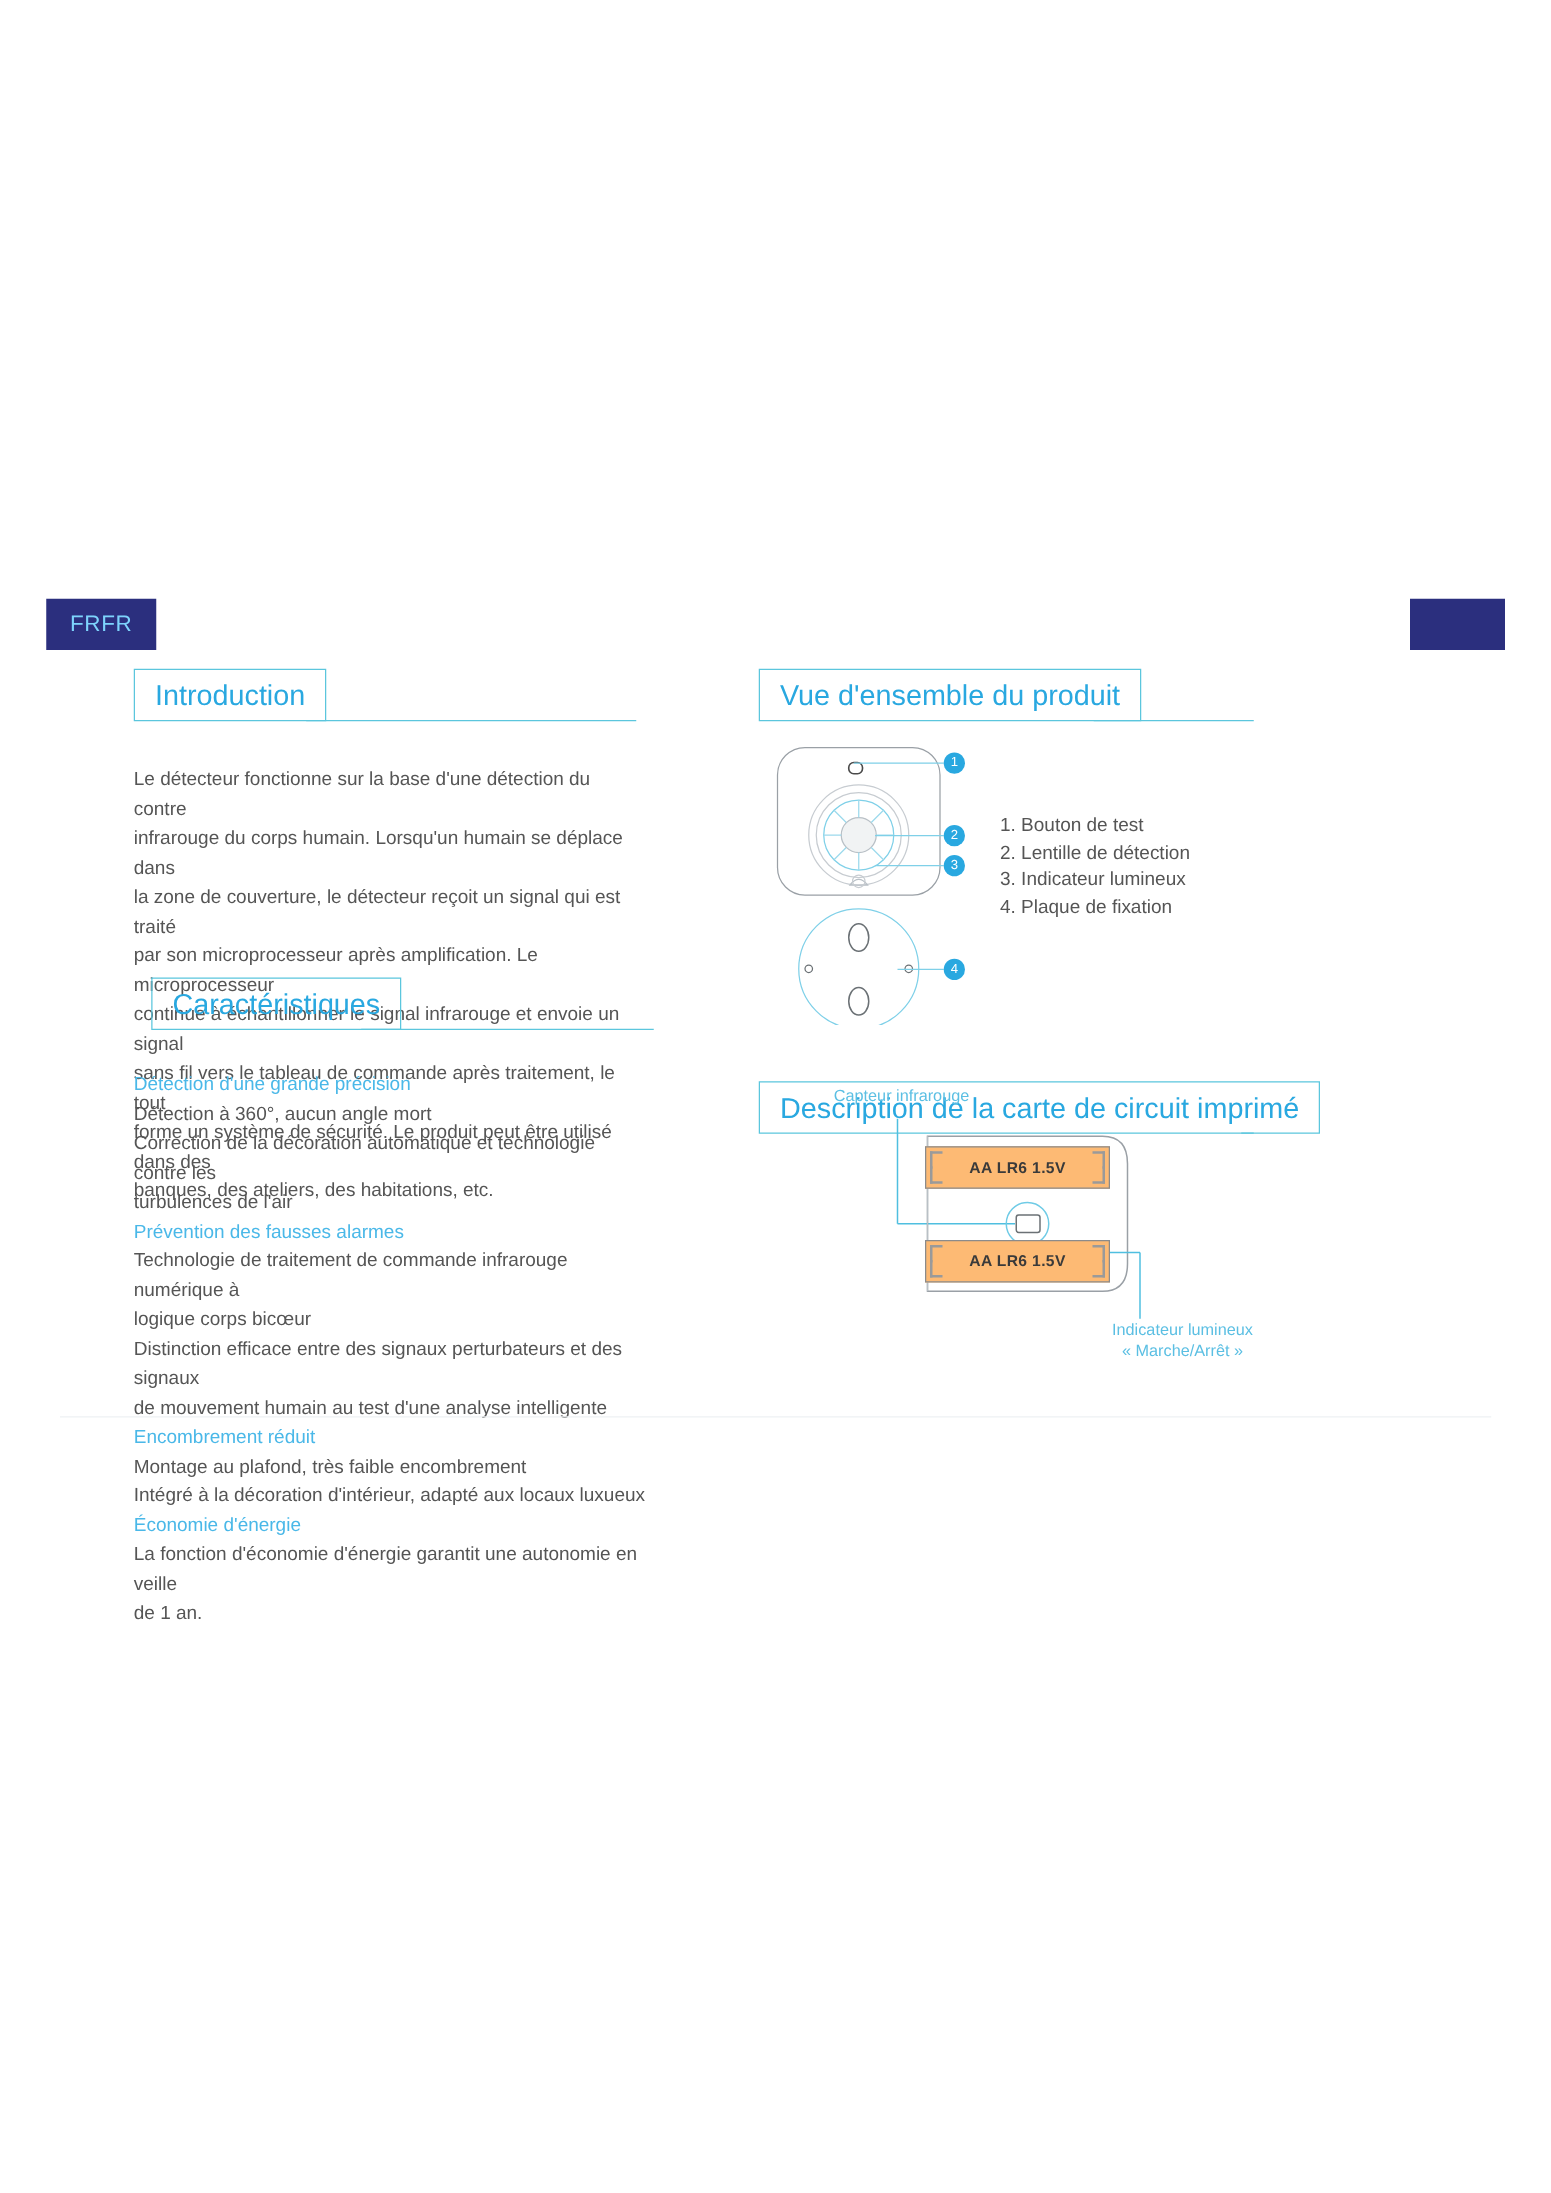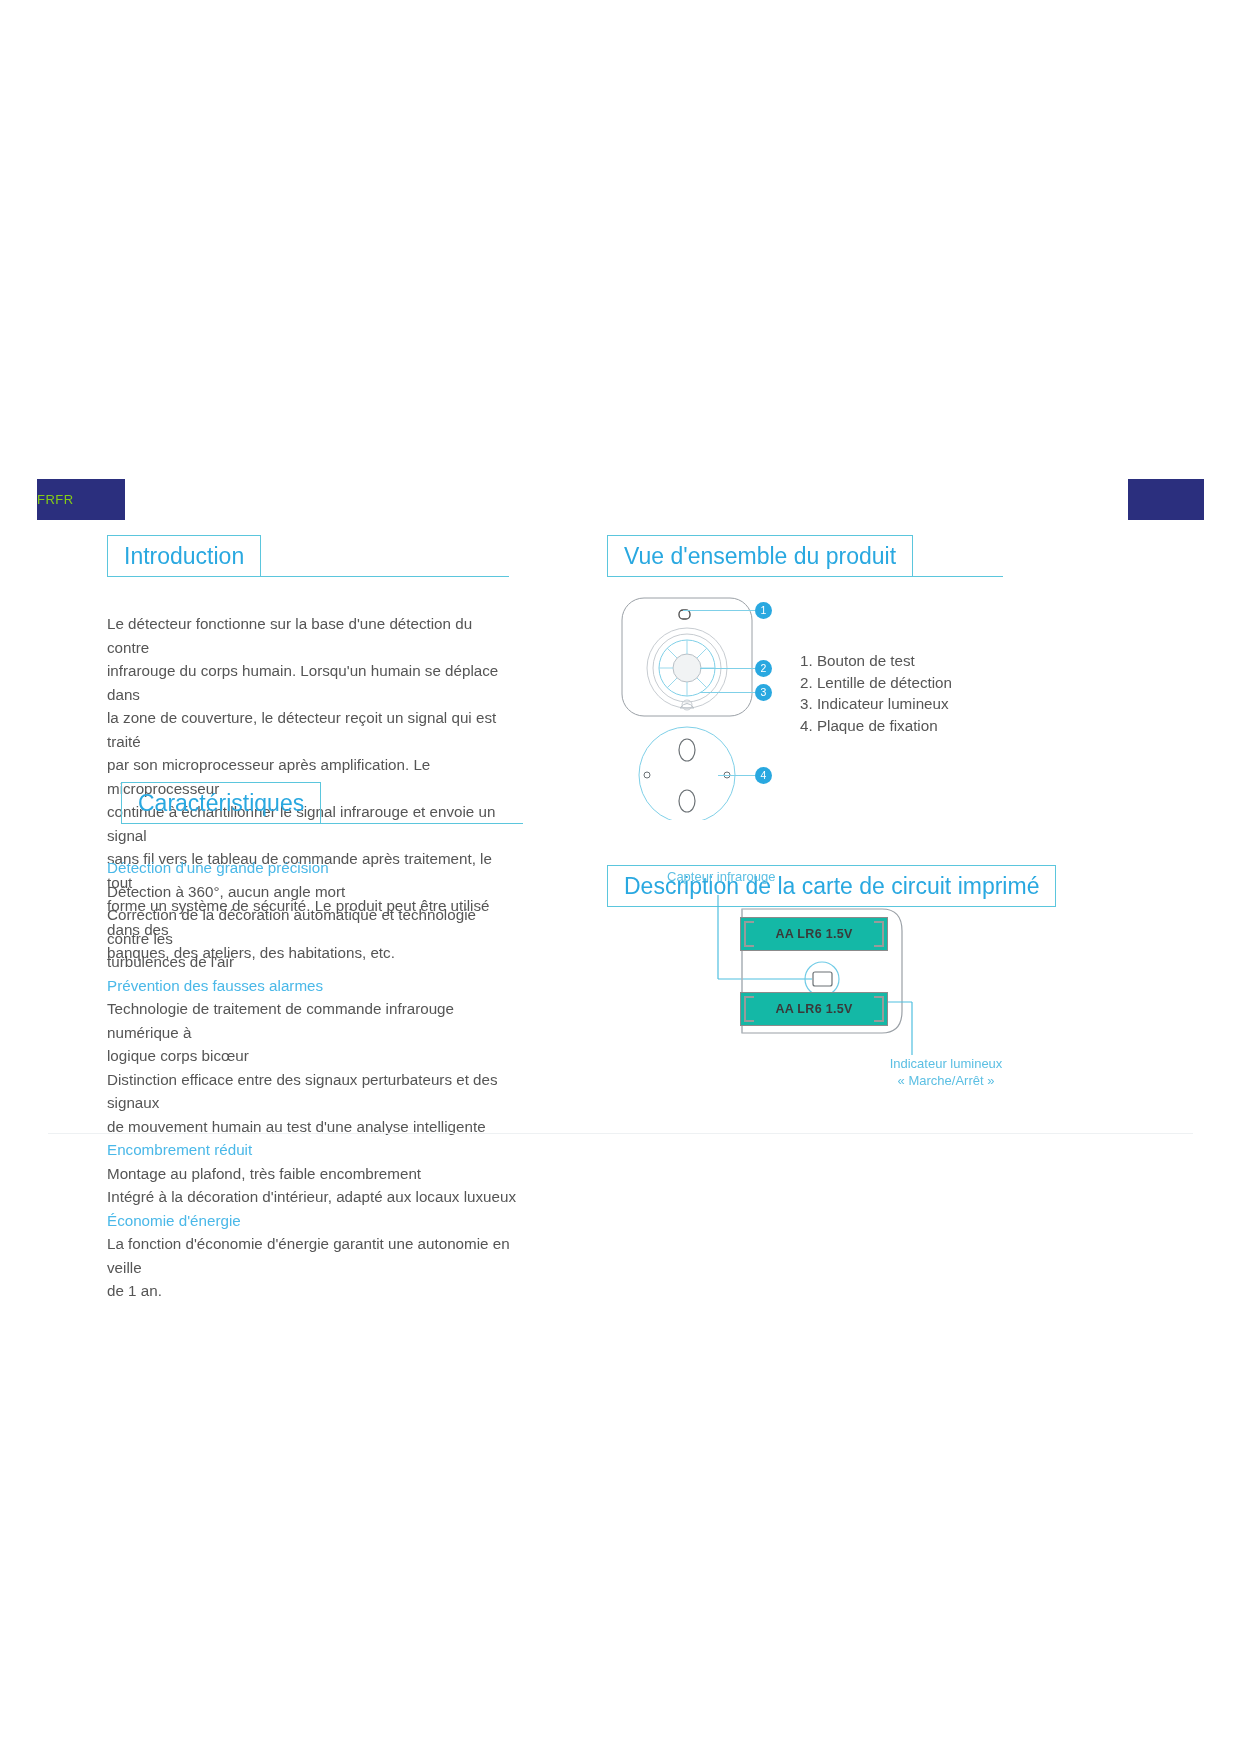--- a/index.html
+++ b/index.html
@@ -25,25 +25,25 @@
   }
 
   
   .lang-tab {
     position: absolute;
     left: 37px;
     top: 479px;
     width: 88px;
     height: 41px;
     background: #2b2f7e;
-    color: #84cc16;
-    font-size: 13px;
+    color: #7dd3fc;
+    font-size: 18px;
     display: flex;
     align-items: center;
-    justify-content: flex-start;
+    justify-content: center;
     letter-spacing: 0.5px;
   }
   .right-block {
     position: absolute;
     left: 1128px;
     top: 479px;
     width: 76px;
     height: 41px;
     background: #2b2f7e;
   }
@@ -125,21 +125,21 @@
     color: #5bbfe3;
     line-height: 17px;
     white-space: nowrap;
   }
   .anno.center { text-align: center; }
 
   .batt {
     position: absolute;
     box-sizing: border-box;
     border: 1.5px solid #8b8b8b;
-    background: #14b8a6;
+    background: #fdba74;
     display: flex;
     align-items: center;
     justify-content: center;
     font-size: 12.5px;
     color: #3a3a3a;
     font-weight: bold;
     letter-spacing: 0.3px;
   }
   .batt .clip {
     position: absolute;

